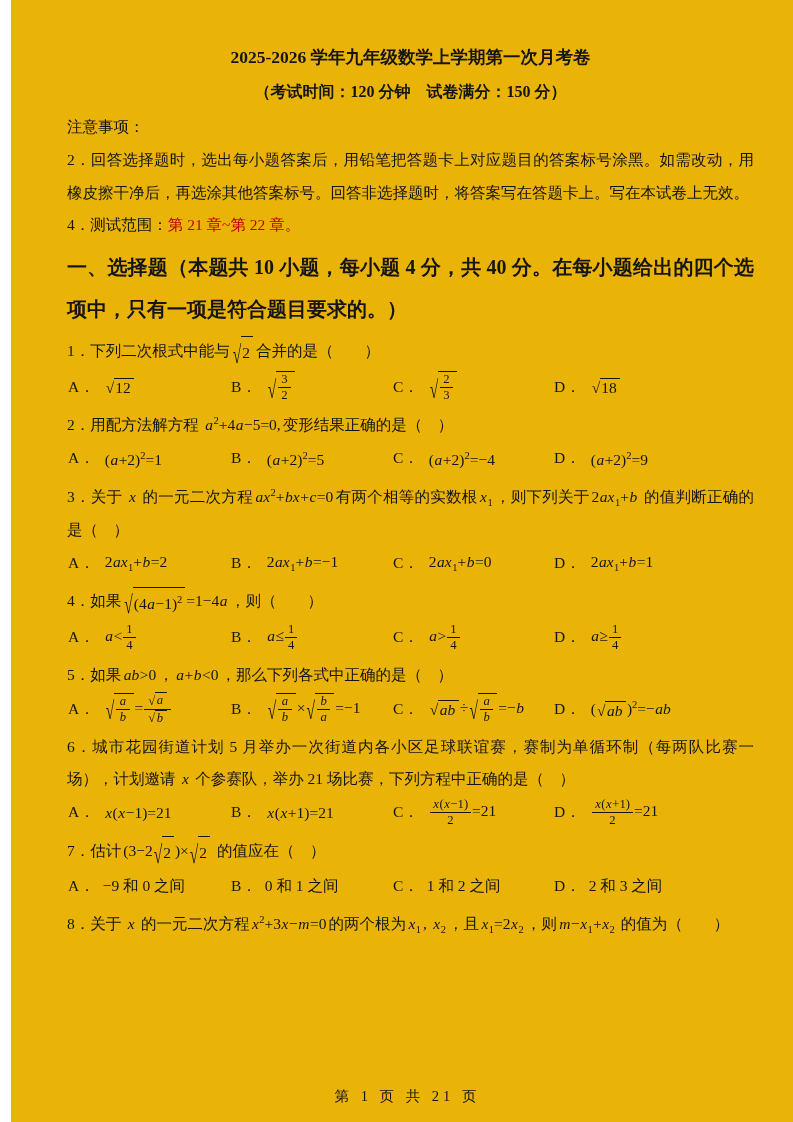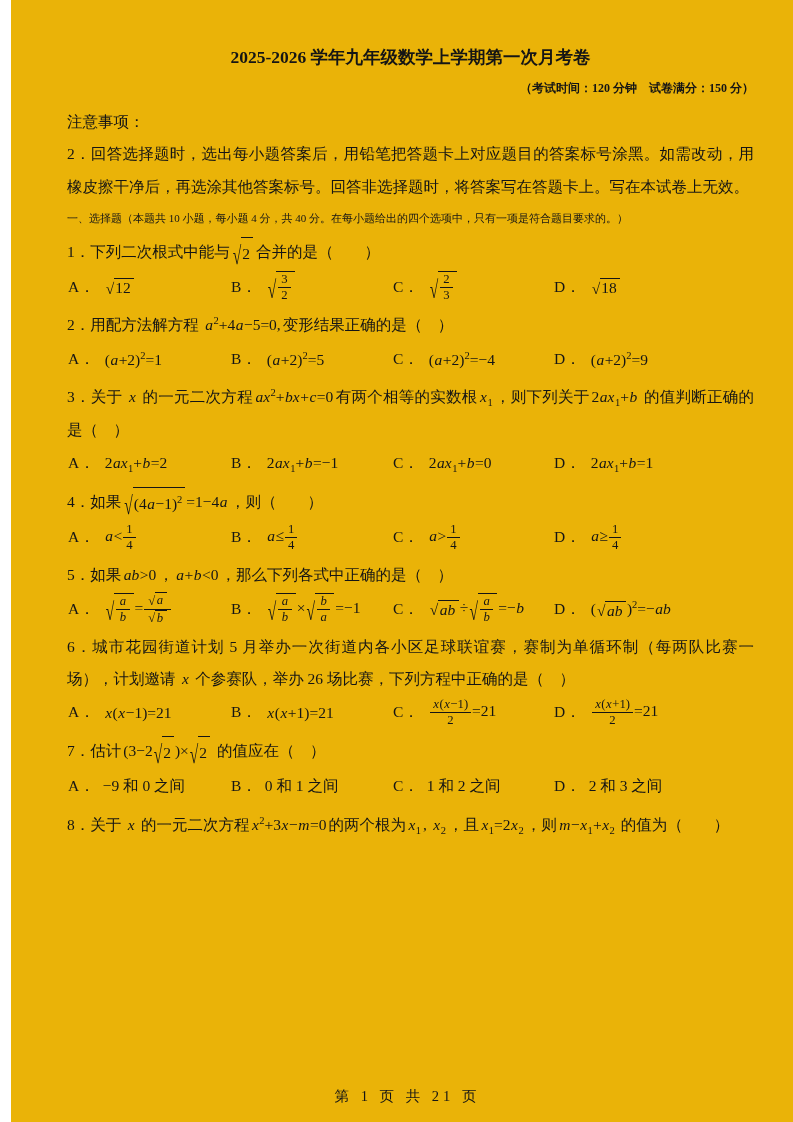--- a/index.html
+++ b/index.html
@@ -3,24 +3,24 @@
 <meta charset="utf-8">
 <style>
   html,body{margin:0;padding:0;background:#ffffff;}
   .page{
     width:793px;height:1122px;box-sizing:border-box;position:relative;
     padding:44px 50px 0 56px;overflow:hidden;background:#eab308;
     font-family:"Liberation Serif","DejaVu Serif",serif;
     font-size:15.5px;color:#151515;margin-left:11px;
   }
   .doc-title{text-align:center;font-weight:700;font-size:17.5px;line-height:1.5;margin:0;}
-  .doc-subtitle{text-align:right;font-weight:700;font-size:12px;line-height:1.45;margin:10px 0 8px 0;}
+  .doc-subtitle{text-align:center;font-weight:700;font-size:16px;line-height:1.45;margin:10px 0 8px 0;}
   .notes{line-height:2.1;text-align:justify;}
   .notes-heading{line-height:2.1;}
-  .section-heading{font-weight:400;font-size:11px;line-height:2.12;text-align:justify;margin-top:4px;}
+  .section-heading{font-weight:700;font-size:20px;line-height:2.12;text-align:justify;margin-top:4px;}
   .question{margin-top:5px;}
   .stem{line-height:2.05;text-align:justify;}
   .options{display:grid;grid-template-columns:163px 162px 161px 1fr;align-items:center;min-height:34px;margin:1px 0 0 1px;}
   .option{display:flex;align-items:center;gap:8px;white-space:nowrap;}
   .footer{position:absolute;left:0;right:0;bottom:16px;text-align:center;font-size:14.5px;letter-spacing:4px;}
   
   .math{white-space:nowrap;margin:0 2px;}
   .mvar{font-style:italic;font-family:"Liberation Serif",serif;padding:0 0.5px;}
   .math sup,.math sub{font-size:0.68em;}
   .frac{display:inline-flex;flex-direction:column;text-align:center;vertical-align:middle;font-size:0.82em;line-height:1.2;margin:0 1px;}
@@ -33,20 +33,21 @@
 </head>
 <body>
 
 <div class="page">
   <div class="doc-title">2025-2026 学年九年级数学上学期第一次月考卷</div>
   <div class="doc-subtitle">（考试时间：120 分钟　试卷满分：150 分）</div>
 
   <div class="notes-heading">注意事项：</div>
   <div class="notes">
     <div class="note"><span>2．回答选择题时，选出每小题答案后，用铅笔把答题卡上对应题目的答案标号涂黑。如需改动，用橡皮擦干净后，再选涂其他答案标号。回答非选择题时，将答案写在答题卡上。写在本试卷上无效。</span></div>
+    <div class="note"><span>4．测试范围：</span><span style="color: rgb(192, 0, 0);">第 21 章~第 22 章。</span></div>
   </div>
 
   <div class="section-heading">一、选择题（本题共 10 小题，每小题 4 分，共 40 分。在每小题给出的四个选项中，只有一项是符合题目要求的。）</div>
 
   <div class="question">
     <div class="stem"><span>1．下列二次根式中能与</span><span class="math"><span class="sqrt">
             <span class="rad" style="transform-origin: 80% 100%; transform: scaleY(1.65);">√</span>
             <span class="radicand">2</span>
           </span></span><span>合并的是（　　）</span></div>
     <div class="options">
@@ -223,21 +224,21 @@
           <span class="opt-label">D．</span>
           <span class="opt-body"><span class="math">(<span class="sqrt">
                 <span class="rad">√</span>
                 <span class="radicand"><i class="mvar">ab</i></span>
               </span>)<sup>2</sup>=−<i class="mvar">ab</i></span></span>
         </div>
     </div>
   </div>
 
   <div class="question">
-    <div class="stem"><span>6．城市花园街道计划 5 月举办一次街道内各小区足球联谊赛，赛制为单循环制（每两队比赛一场），计划邀请 </span><span class="math"><i class="mvar">x</i></span><span> 个参赛队，举办 26 场比赛，下列方程中正确的是（　）</span></div>
+    <div class="stem"><span>6．城市花园街道计划 5 月举办一次街道内各小区足球联谊赛，赛制为单循环制（每两队比赛一场），计划邀请 </span><span class="math"><i class="mvar">x</i></span><span> 个参赛队，举办 21 场比赛，下列方程中正确的是（　）</span></div>
     <div class="options">
       <div class="option">
           <span class="opt-label">A．</span>
           <span class="opt-body"><span class="math"><i class="mvar">x</i>(<i class="mvar">x</i>−1)=21</span></span>
         </div>
       <div class="option">
           <span class="opt-label">B．</span>
           <span class="opt-body"><span class="math"><i class="mvar">x</i>(<i class="mvar">x</i>+1)=21</span></span>
         </div>
       <div class="option">

